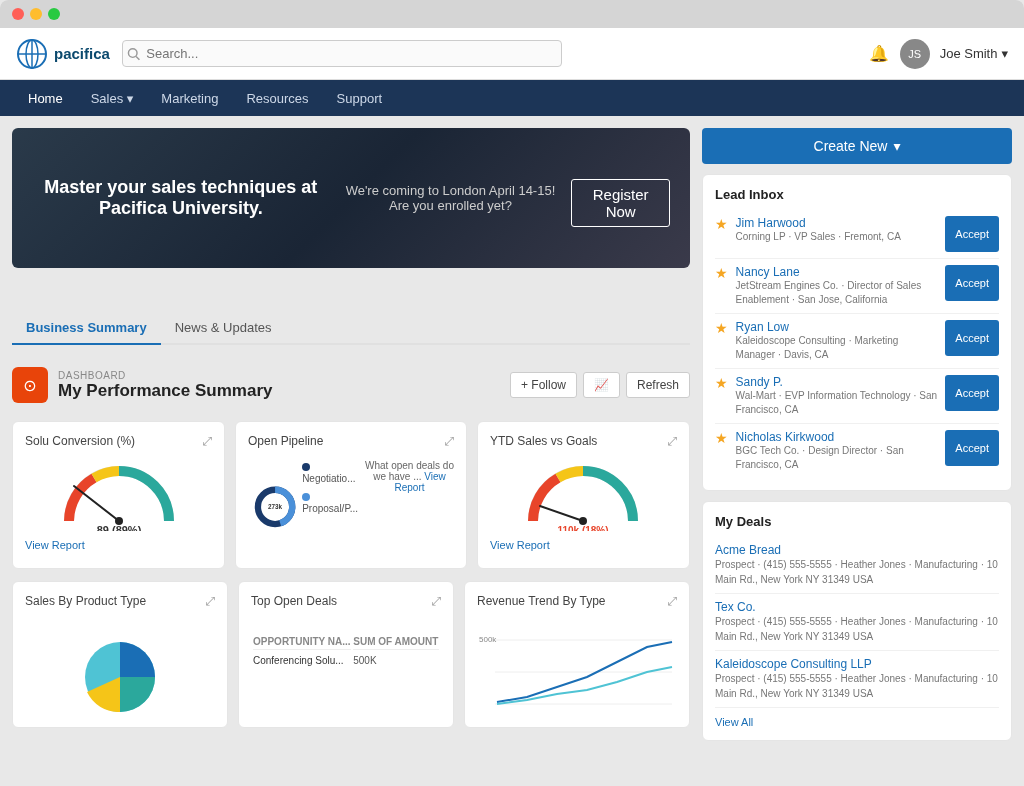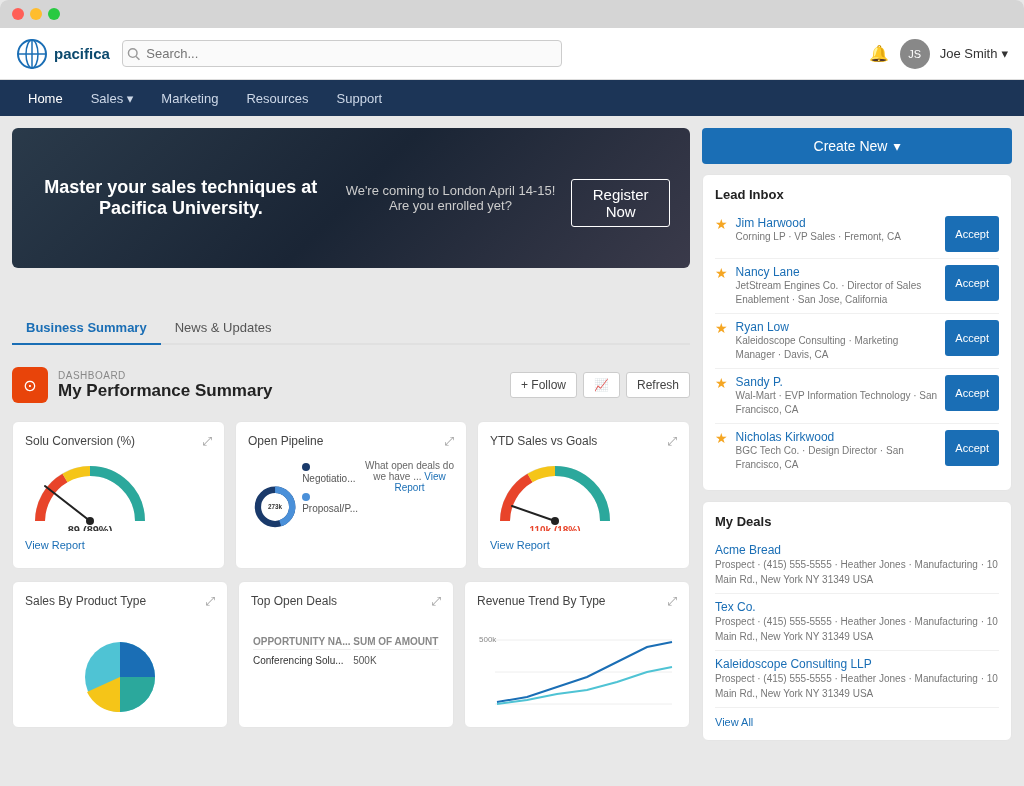--- a/index.html
+++ b/index.html
@@ -45,21 +45,21 @@
     .dashboard-title { font-size: 17px; font-weight: 600; color: #222; }
     .dashboard-sub { font-size: 11px; color: #888; }
     .dashboard-actions { display: flex; gap: 6px; align-items: center; }
     .btn-sm { padding: 5px 10px; font-size: 12px; border: 1px solid #ccc; background: #fff; border-radius: 3px; cursor: pointer; display: flex; align-items: center; gap: 4px; color: #444; }
 
     
     .kpi-grid { display: grid; grid-template-columns: 1fr 1fr 1fr; gap: 10px; }
     .kpi-card { background: #fff; border-radius: 6px; padding: 12px; border: 1px solid #e5e5e5; }
     .kpi-title { font-size: 12px; color: #444; font-weight: 500; display: flex; justify-content: space-between; align-items: center; margin-bottom: 8px; }
     .kpi-expand { color: #999; cursor: pointer; font-size: 12px; }
-    .gauge-container { display: flex; flex-direction: column; }
+    .gauge-container { display: flex; flex-direction: column; align-items: center; }
     .view-report { color: #1a6eb5; font-size: 11px; cursor: pointer; margin-top: 8px; }
 
     
     .gauge-svg { width: 130px; height: 75px; }
 
     
     .donut-container { display: flex; align-items: flex-start; position: relative; }
     .donut-legend { display: flex; gap: 8px; flex-wrap: wrap; justify-content: center; margin-top: 6px; font-size: 10px; color: #555; }
     .legend-dot { display: inline-block; width: 8px; height: 8px; border-radius: 50%; margin-right: 3px; }
     .pipeline-note { font-size: 10px; color: #666; margin-top: 4px; text-align: center; }

